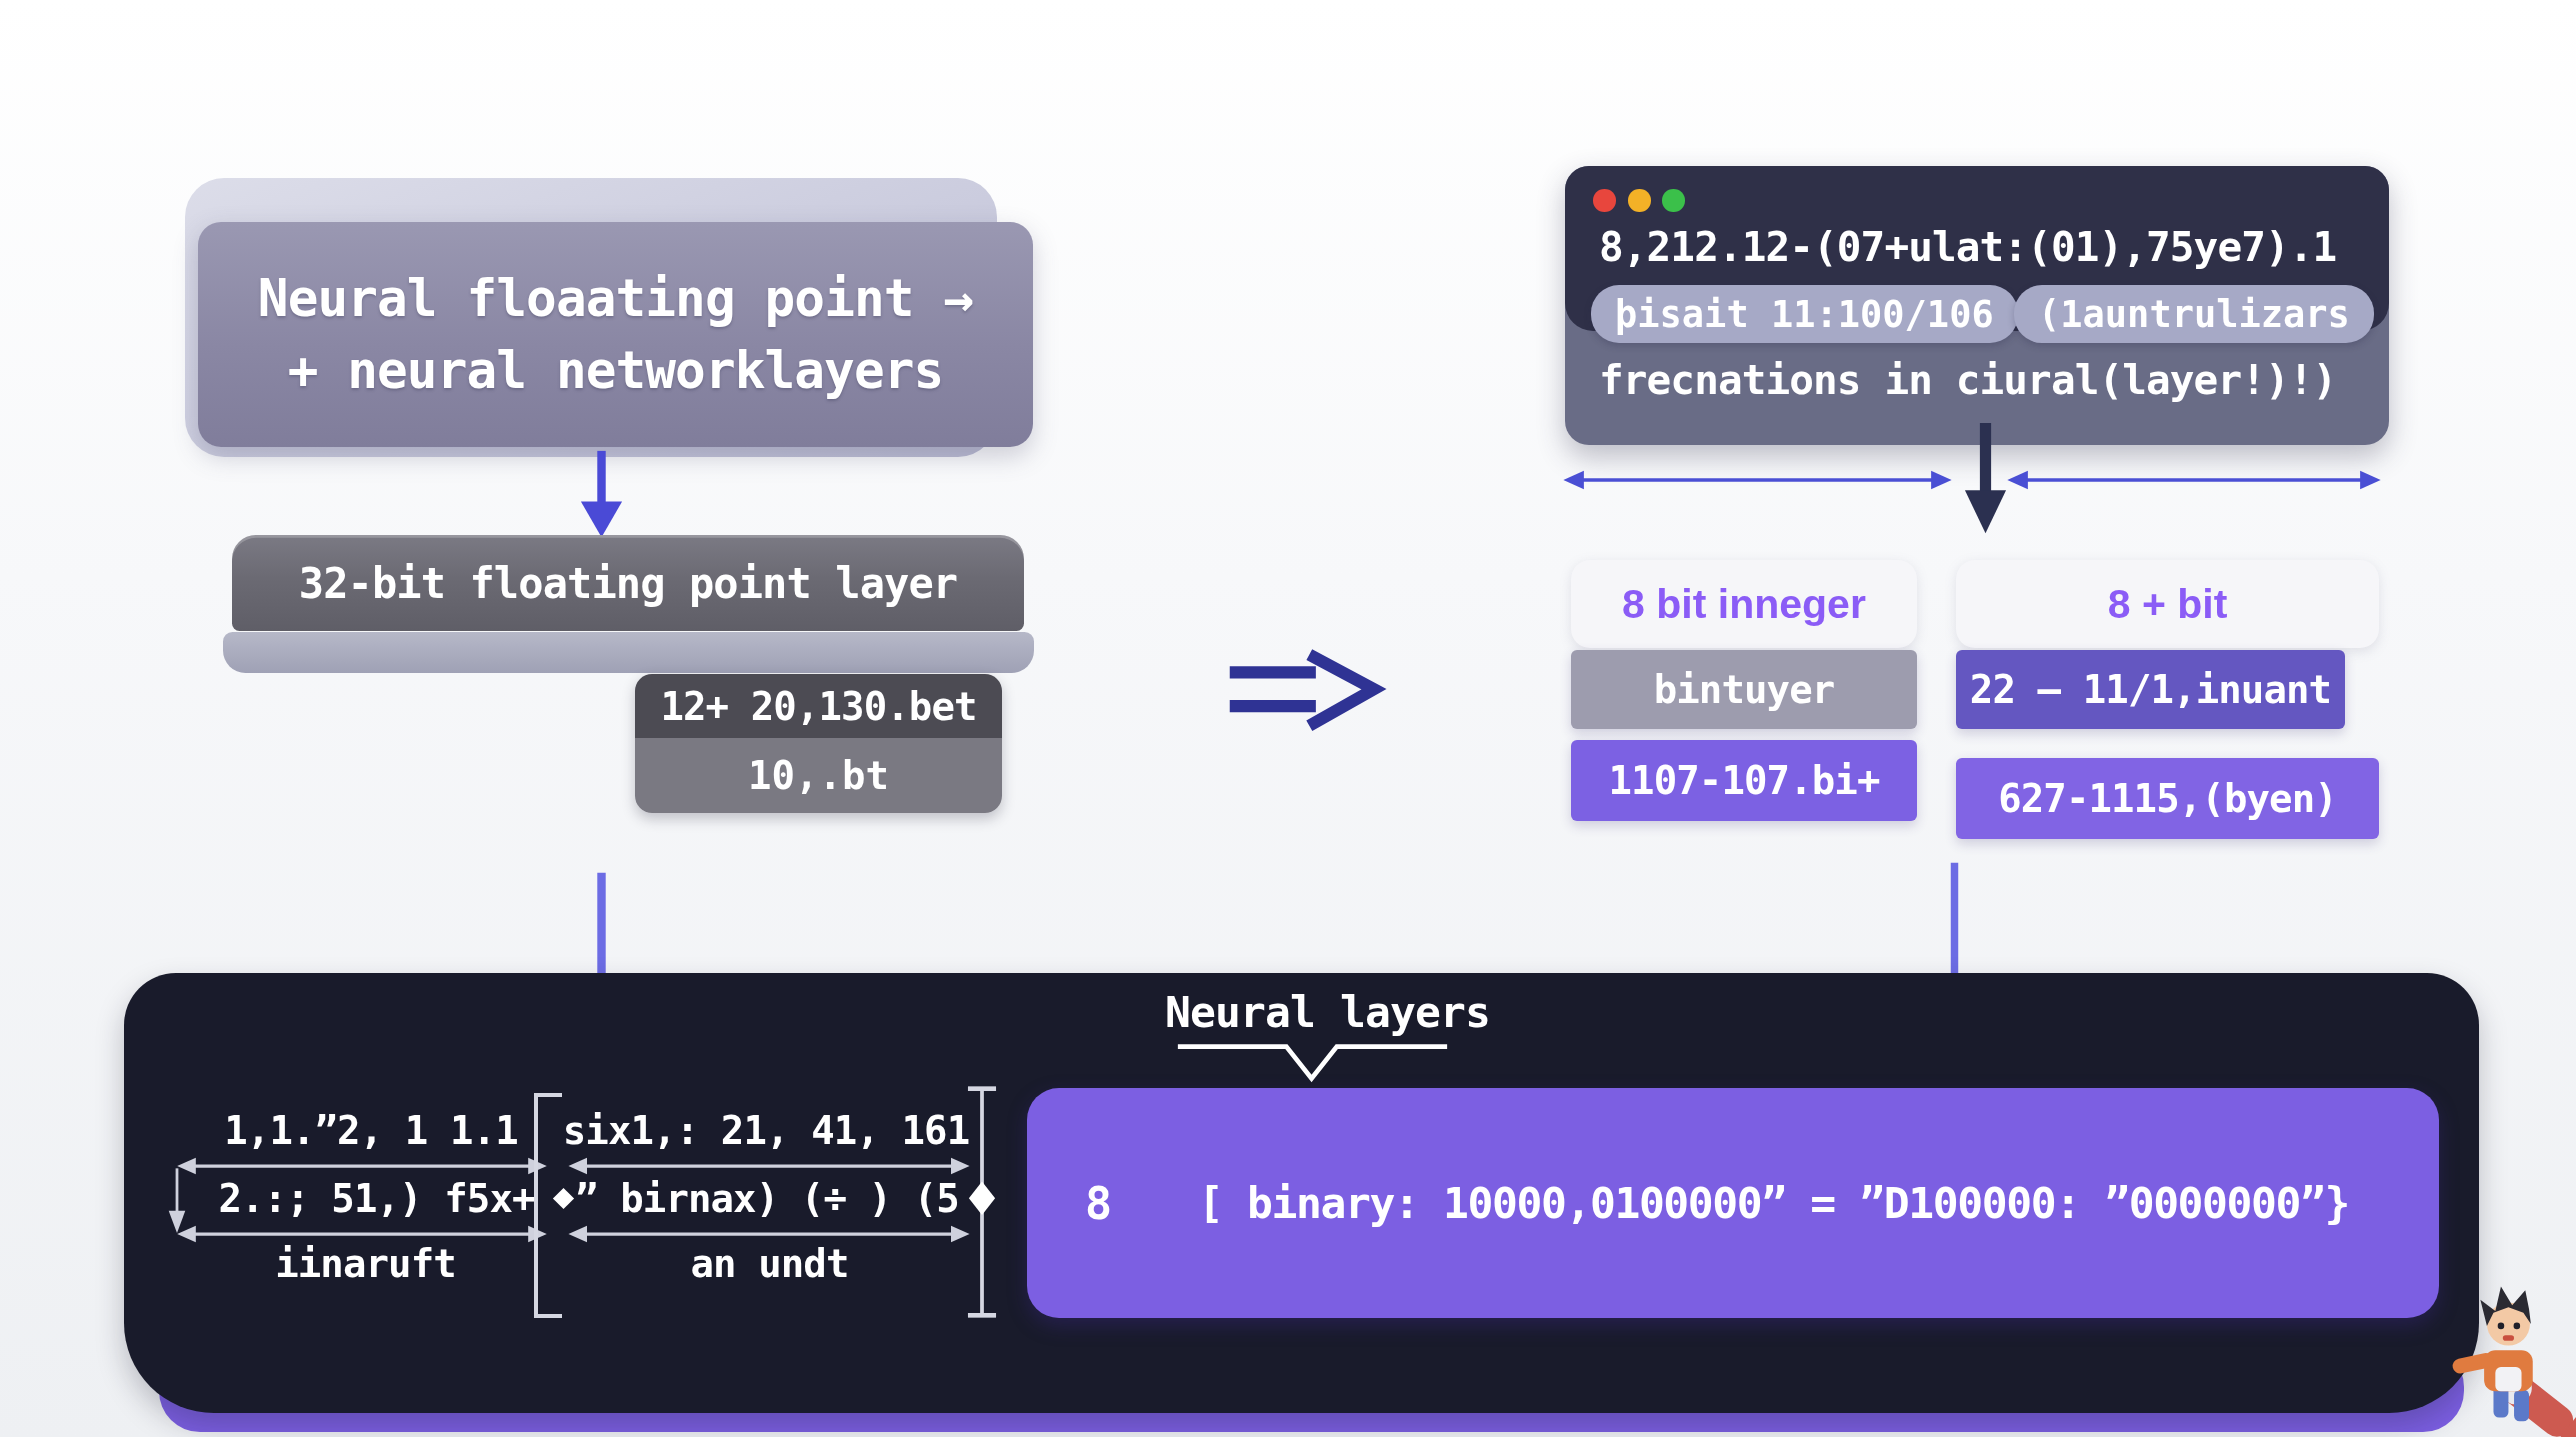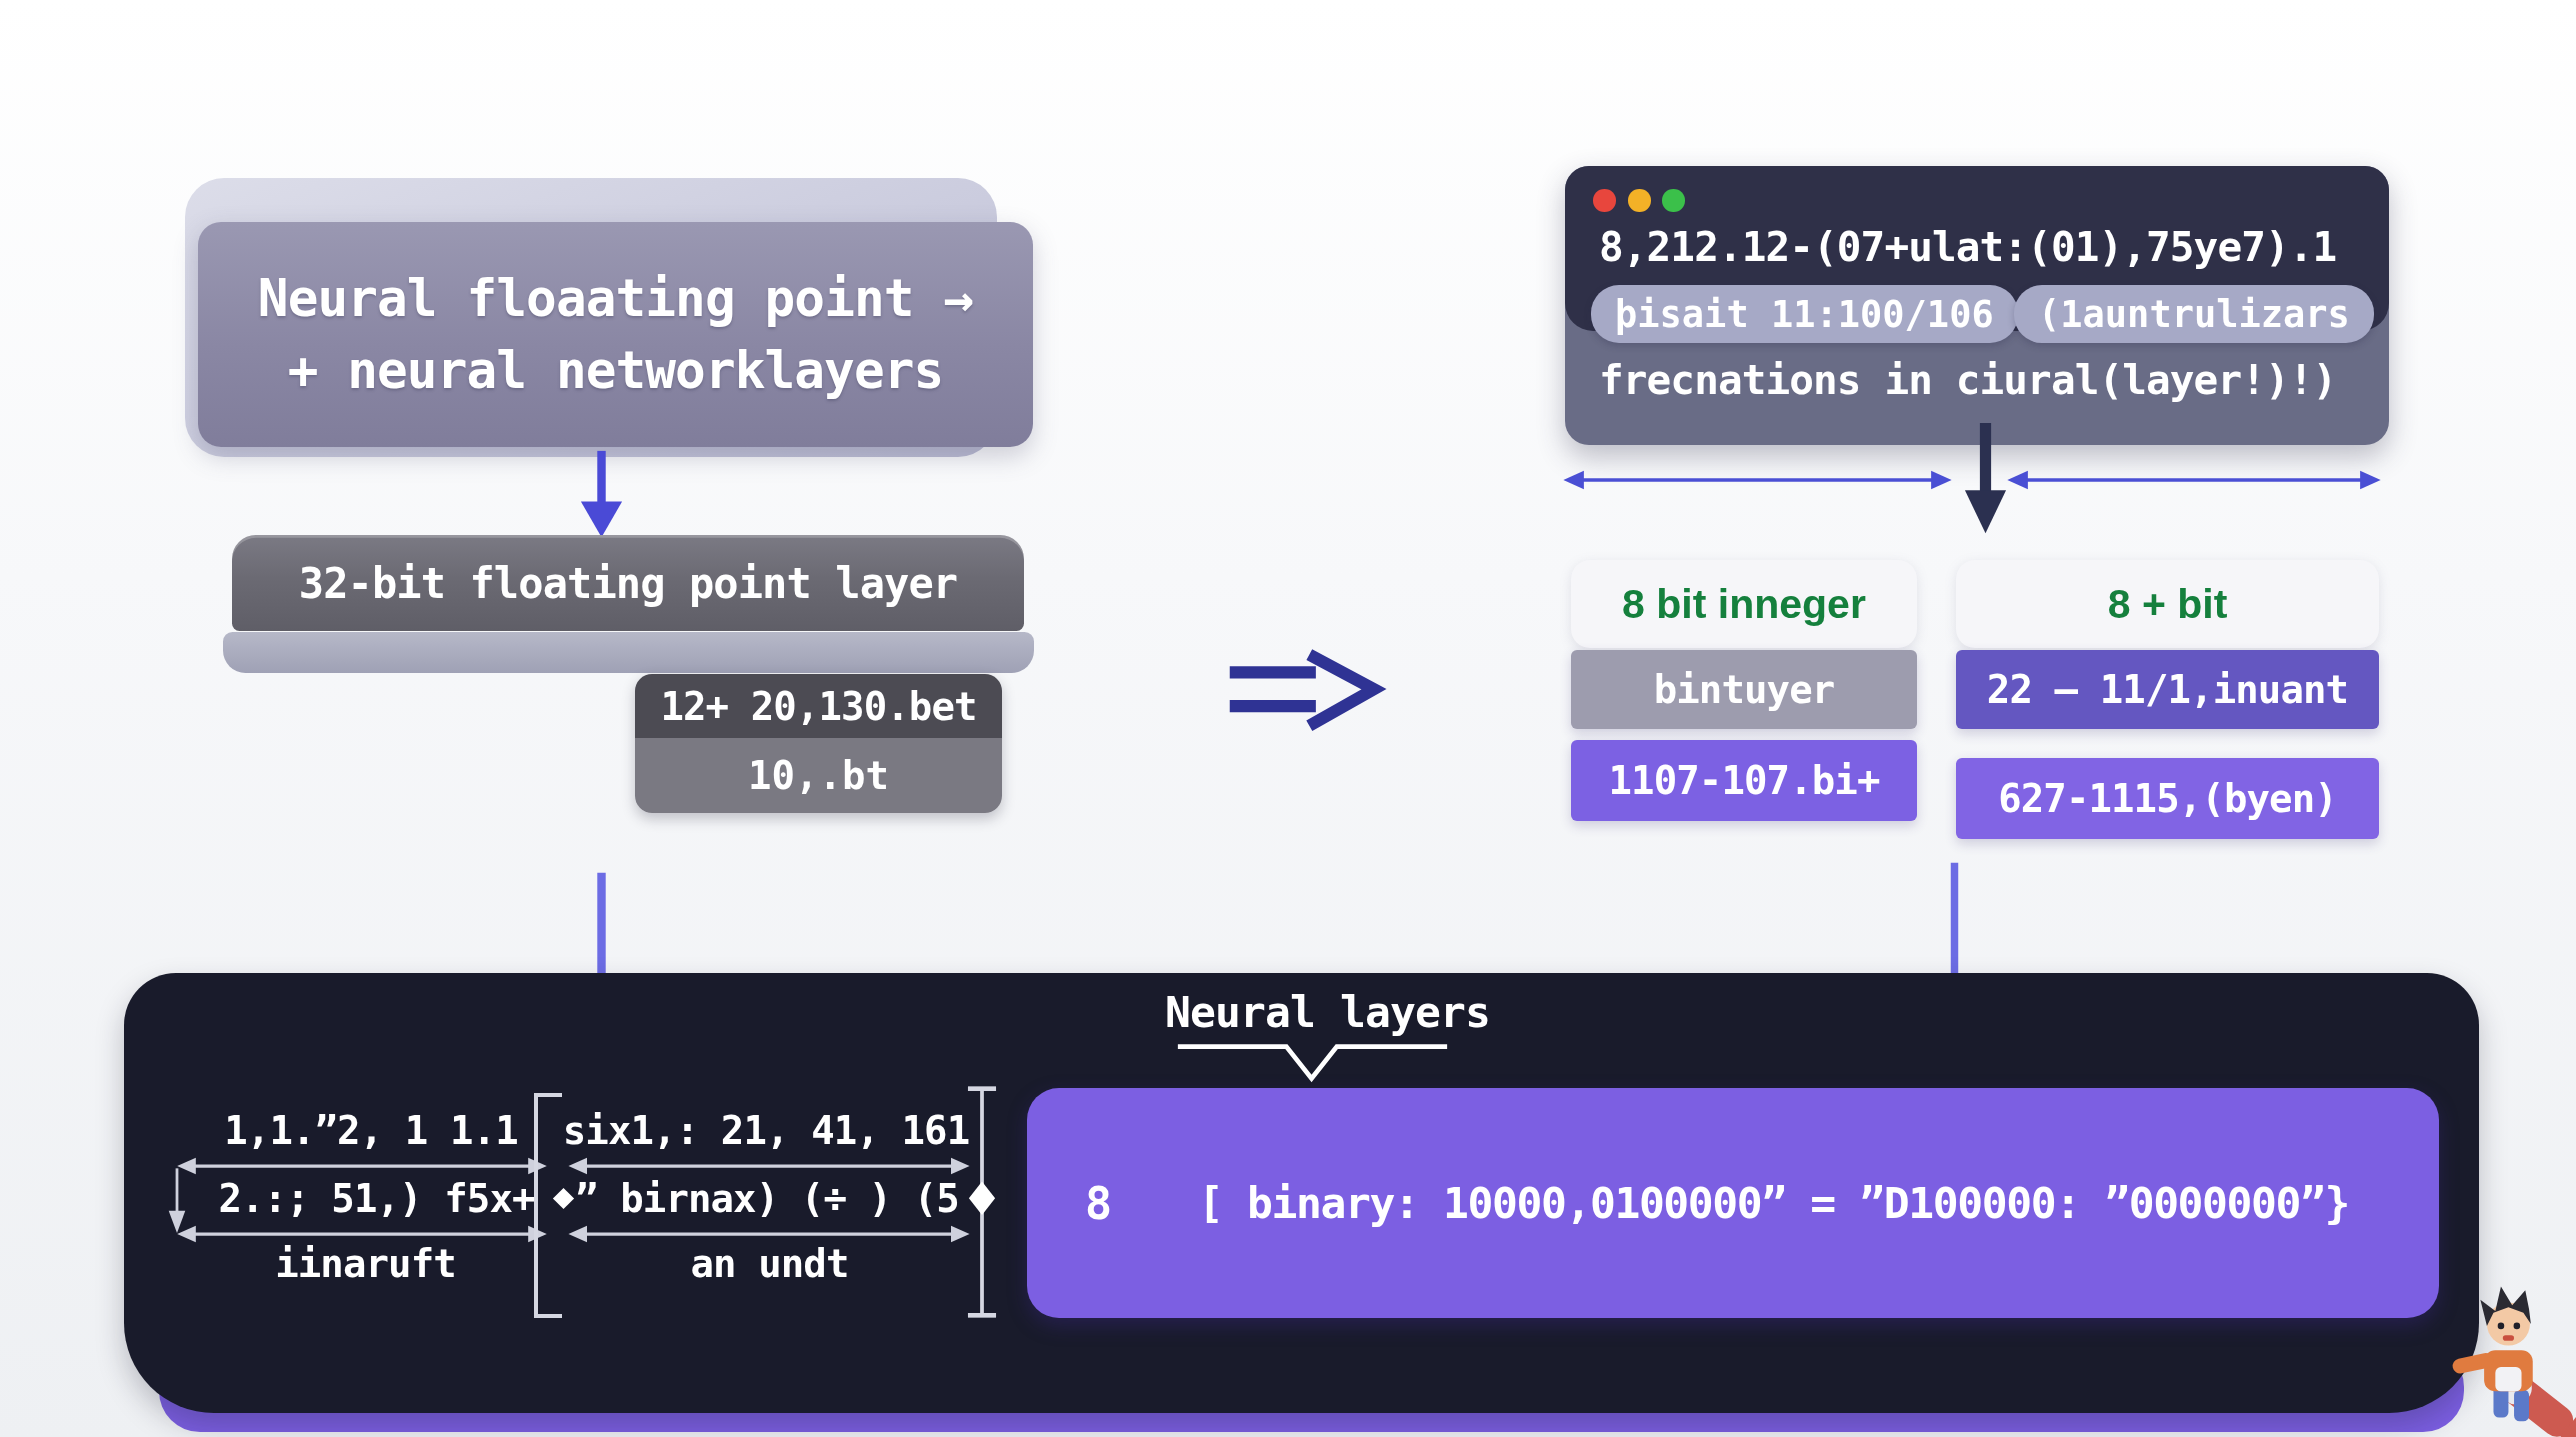--- a/index.html
+++ b/index.html
@@ -5,21 +5,21 @@
   html,body{margin:0;padding:0;}
   body{
     width:2576px;height:1438px;
     background:linear-gradient(180deg,#ffffff 0%,#f7f8fa 40%,#eef0f3 100%);
     font-family:"DejaVu Sans Mono",monospace;
     overflow:hidden;
   }
   .stage{position:relative;width:2576px;height:1438px;overflow:hidden;}
   .abs{position:absolute;}
   .mono{font-family:"DejaVu Sans Mono",monospace;font-weight:700;color:#ffffff;}
-  .sans{font-family:"Liberation Sans",sans-serif;font-weight:700;color:#15803d;}
+  .sans{font-family:"Liberation Sans",sans-serif;font-weight:700;color:#8b5cf6;}
   .center{display:flex;align-items:center;justify-content:center;text-align:center;}
 
   
   .title-shadow{left:185px;top:178px;width:812px;height:279px;border-radius:39px;
     background:linear-gradient(160deg,#dcdde9 0%,#c6c7db 70%,#b9bad1 100%);}
   .title-card{left:198px;top:222px;width:835px;height:225px;border-radius:23px;
     background:linear-gradient(180deg,#9a98b2 0%,#8a87a4 55%,#807d9b 100%);
     box-shadow:0 9.4px 24px rgba(80,80,110,.25);
     flex-direction:column;gap:13px;}
   .title-card div{font-size:51px;letter-spacing:-0.9px;text-shadow:0 1.9px 2.8px rgba(60,60,90,.35);}
@@ -133,21 +133,21 @@
 
   <div class="abs label-card center" style="left:1571px;top:560px;width:346px;">
     <span class="sans">8 bit inneger</span>
   </div>
   <div class="abs label-card center" style="left:1956px;top:560px;width:423px;">
     <span class="sans">8 + bit</span>
   </div>
 
   <div class="abs qbox center mono" style="left:1571px;top:650px;width:346px;height:79px;background:#9d9cae;">bintuyer</div>
   <div class="abs qbox center mono" style="left:1571px;top:734px;width:346px;height:81px;background:#7c61e3;margin-top:6px;">1107-107.bi+</div>
-  <div class="abs qbox center mono" style="left:1956px;top:650px;width:423px;height:79px;background:#6457c1;">22 – 11/1,inuant</div>
+  <div class="abs qbox center mono" style="left:1956px;top:650px;width:389px;height:79px;background:#6457c1;">22 – 11/1,inuant</div>
   <div class="abs qbox center mono" style="left:1956px;top:734px;width:423px;height:81px;background:#8164e4;margin-top:24px;">627-1115,(byen)</div>
 
   <svg class="abs" style="left:1930px;top:861px;" width="49" height="168" viewBox="0 0 52 180">
     <line x1="26" y1="2" x2="26" y2="130" stroke="#6c6ce4" stroke-width="8"></line>
     <polygon points="4,126 48,126 26,178" fill="#ffffff"></polygon>
   </svg>
 
   <div class="abs purple-strip"></div>
   <div class="abs panel"></div>
 

